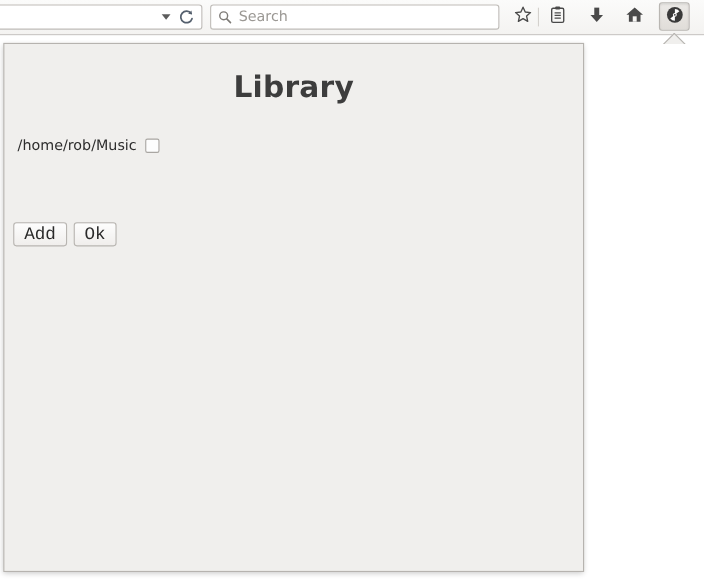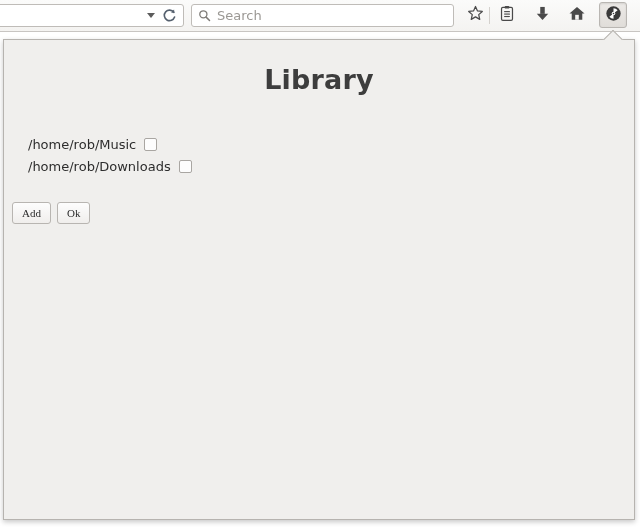--- a/index.html
+++ b/index.html
@@ -151,42 +151,42 @@
     background: #f0efed;
     border-left: 1px solid #b6b3af;
     border-top: 1px solid #b6b3af;
     transform: rotate(45deg);
   }
 
   #panel {
     position: absolute;
     left: 3px;
     top: 39px;
-    width: 632px;
+    width: 528px;
     height: 481px;
     box-sizing: border-box;
     background: #f0efed;
     border: 1px solid #b6b3af;
     box-shadow: 0 2px 5px rgba(0,0,0,0.22);
     z-index: 2;
   }
 
   #panel-title {
     margin: 0;
     padding-top: 24px;
     text-align: center;
     font-family: "DejaVu Sans", sans-serif;
     font-size: 27px;
     font-weight: bold;
     color: #3d3d3d;
     letter-spacing: 0.2px;
   }
 
   #lib-list {
-    margin: 16px;
+    margin: 4px;
     padding: 0;
     list-style: none;
     position: absolute;
     left: 8px;
     top: 77px;
   }
   .lib-row {
     display: flex;
     align-items: center;
     height: 22px;
@@ -208,22 +208,22 @@
   }
 
   #button-row {
     position: absolute;
     left: 8px;
     top: 162px;
     display: flex;
     gap: 6px;
   }
   .btn {
-    font-family: Liberation Serif, serif;
-    font-size: 11px;
+    font-family: Liberation Mono, monospace;
+    font-size: 16px;
     color: #2a2a2a;
     background: linear-gradient(to bottom, #fdfdfd 0%, #f0eeec 100%);
     border: 1px solid #b8b5b1;
     border-radius: 3px;
     padding: 2px 9px;
     line-height: 16px;
     cursor: default;
     white-space: nowrap;
   }
 </style>
@@ -312,24 +312,20 @@
 
 <div id="panel">
 
   <h1 id="panel-title">Library</h1>
 
   <ul id="lib-list">
     <li class="lib-row">
       <span class="lib-path">/home/rob/Music</span>
       <input class="lib-check" type="checkbox" style="">
     </li>
-    <li class="lib-row">
-      <span class="lib-path">/home/rob/Downloads</span>
-      <input class="lib-check" type="checkbox" style="">
-    </li>
   </ul>
 
   <div id="button-row">
     <button class="btn">Add</button>
     <button class="btn">Ok</button>
   </div>
 
 </div>
 
 </body></html>

